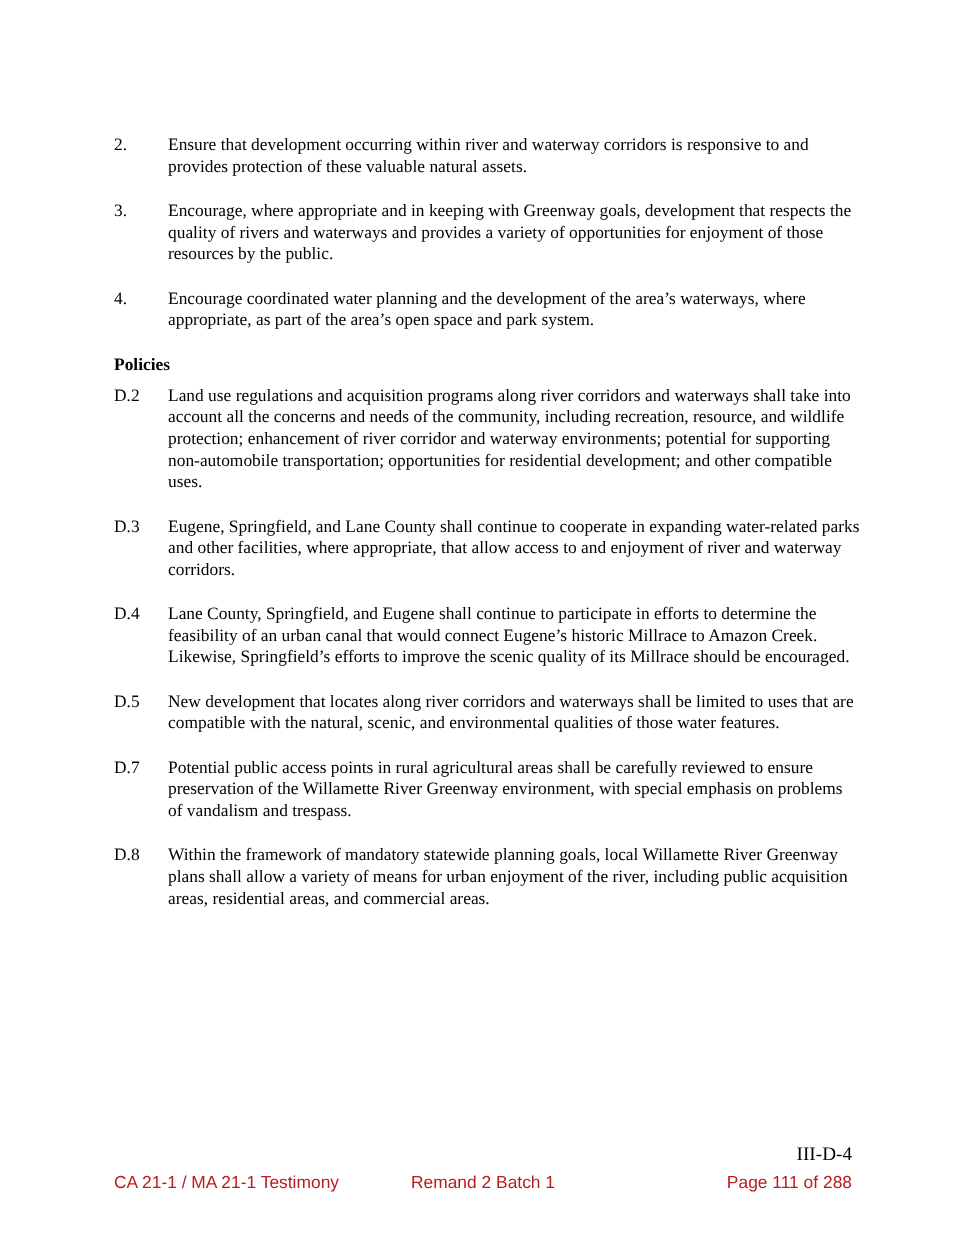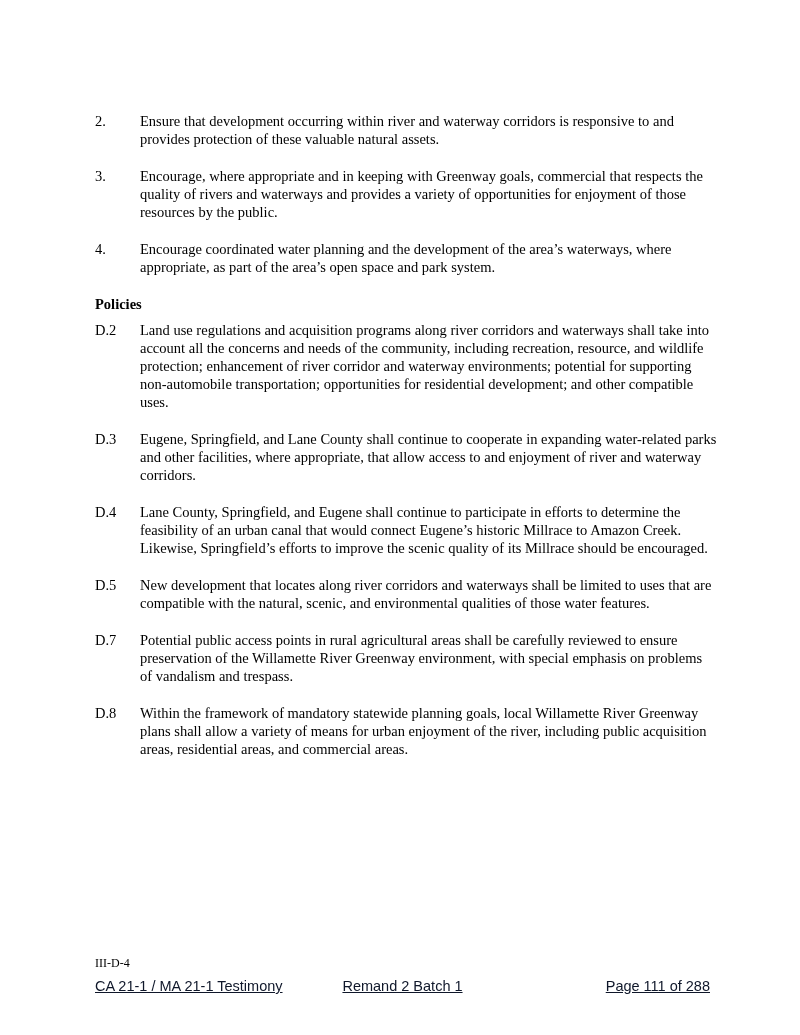--- a/index.html
+++ b/index.html
@@ -38,22 +38,22 @@
     font-weight: bold;
     margin-bottom: 8px;
   }
   .footer {
     position: absolute;
     top: 956px;
     left: 95px;
     width: 615px;
   }
   .page-num {
-    text-align: left;
-    font-size: 12px;
+    text-align: right;
+    font-size: 16px;
     line-height: 14px;
   }
   .stamp {
     margin-top: 8px;
     display: grid;
     grid-template-columns: 1fr auto 1fr;
     align-items: baseline;
     font-family: "Liberation Sans", sans-serif;
     font-size: 14.5px;
     line-height: 17px;
@@ -67,21 +67,21 @@
 
 <div class="content">
 
   <div class="item">
     <span class="num">2.</span>
     <div class="txt">Ensure that development occurring within river and waterway corridors is responsive to and provides protection of these valuable natural assets.</div>
   </div>
 
   <div class="item">
     <span class="num">3.</span>
-    <div class="txt">Encourage, where appropriate and in keeping with Greenway goals, commercial that respects the quality of rivers and waterways and provides a variety of opportunities for enjoyment of those resources by the public.</div>
+    <div class="txt">Encourage, where appropriate and in keeping with Greenway goals, development that respects the quality of rivers and waterways and provides a variety of opportunities for enjoyment of those resources by the public.</div>
   </div>
 
   <div class="item">
     <span class="num">4.</span>
     <div class="txt">Encourage coordinated water planning and the development of the area’s waterways, where appropriate, as part of the area’s open space and park system.</div>
   </div>
 
   <div class="heading">Policies</div>
 
 
@@ -113,18 +113,18 @@
 
   <div class="item">
     <span class="num">D.8</span>
     <div class="txt">Within the framework of mandatory statewide planning goals, local Willamette River Greenway plans shall allow a variety of means for urban enjoyment of the river, including public acquisition areas, residential areas, and commercial areas.</div>
   </div>
 
 </div>
 
 <div class="footer">
   <div class="page-num">III-D-4</div>
-  <div class="stamp" style="color: #0f172a; text-decoration: underline;">
+  <div class="stamp" style="color: #b91c1c;">
     <span class="left">CA 21-1 / MA 21-1 Testimony</span>
     <span class="center">Remand 2 Batch 1</span>
     <span class="right">Page 111 of 288</span>
   </div>
 </div>
 
 </body></html>

